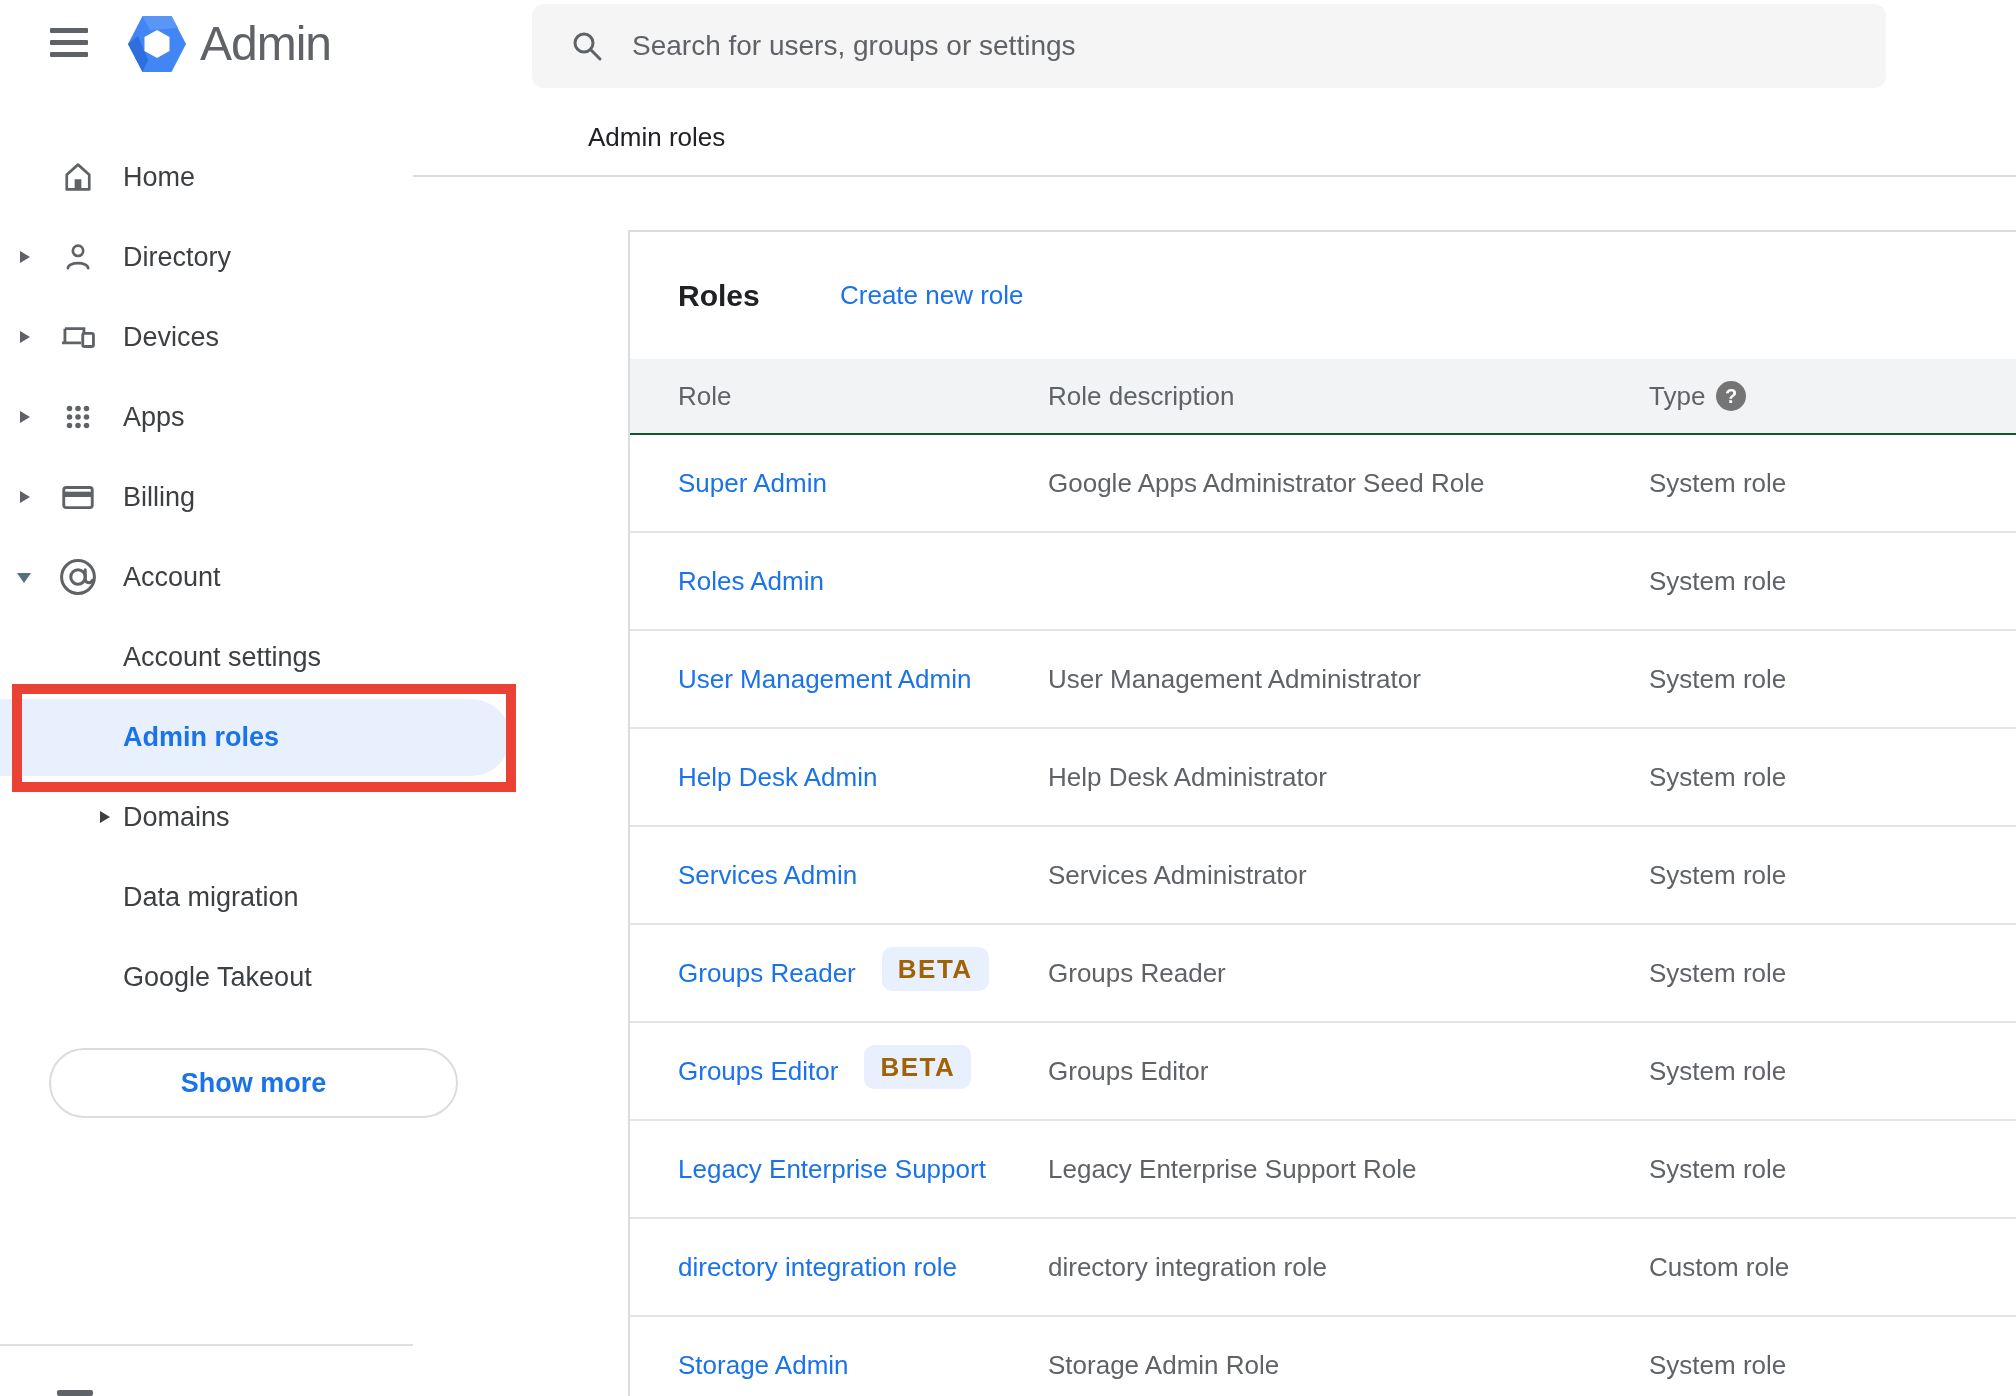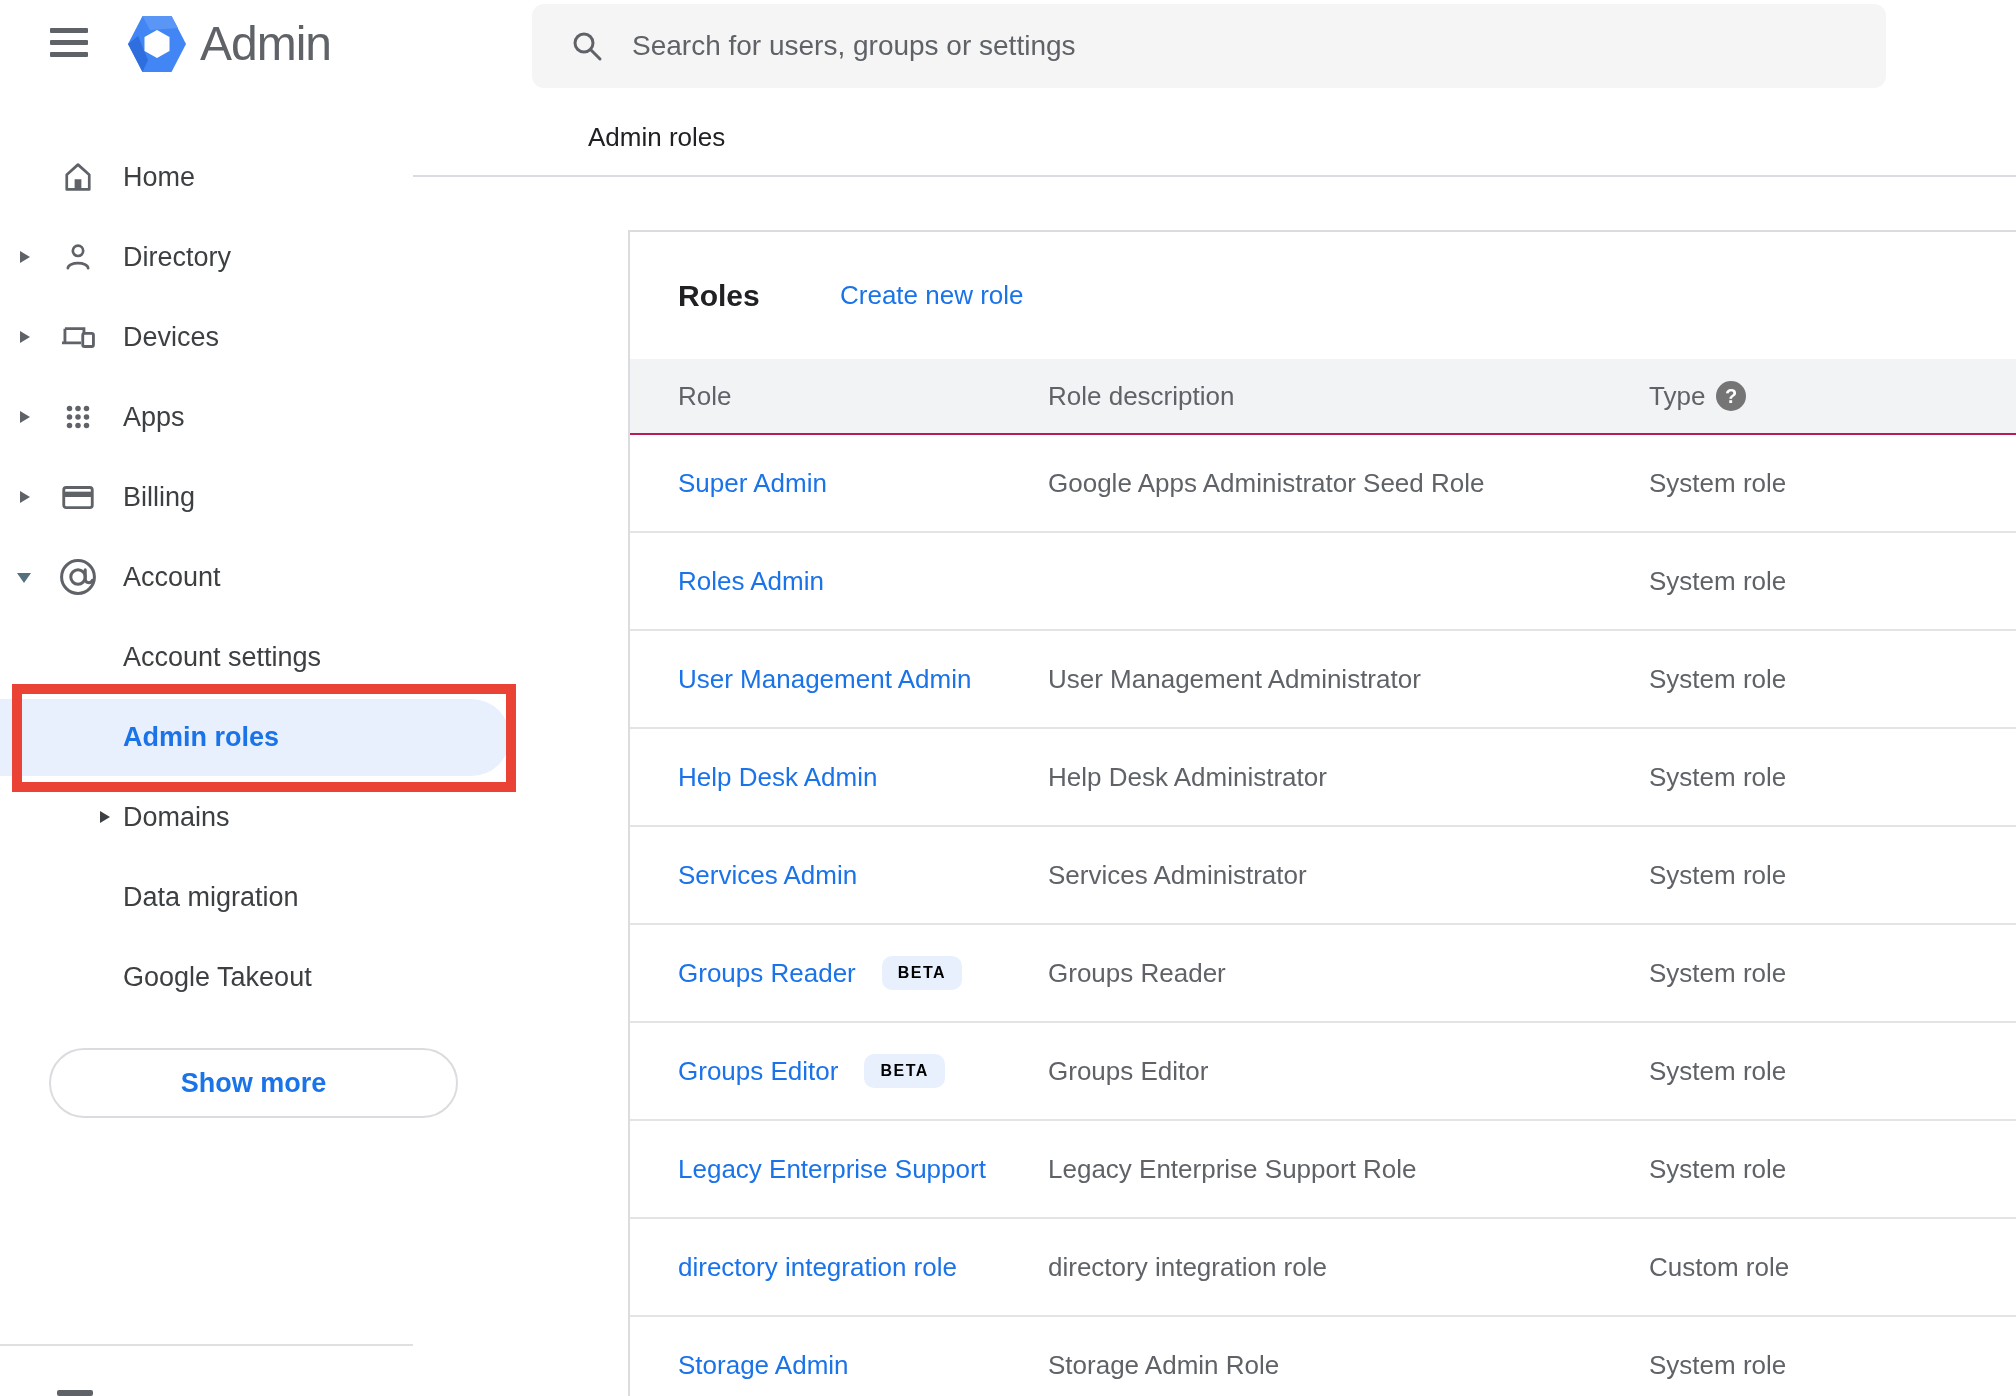--- a/index.html
+++ b/index.html
@@ -50,31 +50,31 @@
   .sidebar-bottom-divider{position:absolute;left:0;top:1344px;width:413px;height:2px;background:#e0e0e0;}
   .cutoff-icon{position:absolute;left:57px;top:1390px;width:36px;height:6px;background:#5f6368;border-radius:2px;}
 
   
   .card{position:absolute;left:628px;top:230px;width:1388px;height:1166px;box-sizing:border-box;
     background:#fff;border:2px solid #dadce0;border-right:none;border-bottom:none;}
   .card-header{position:relative;height:127px;}
   .card-title{position:absolute;left:48px;top:0;line-height:127px;font-size:30px;font-weight:bold;color:#202124;}
   .create-link{position:absolute;left:210px;top:0;line-height:127px;font-size:26px;color:#1a73e8;
     text-decoration:none;cursor:pointer;text-align:right;}
-  .thead{position:relative;height:74px;background:#f1f3f4;border-bottom:2px solid #be185d;box-sizing:content-box;}
+  .thead{position:relative;height:74px;background:#f1f3f4;border-bottom:2px solid #14532d;box-sizing:content-box;}
   .thead .th{position:absolute;top:0;line-height:74px;font-size:26px;color:#5f6368;font-weight:normal;}
   .col-role{left:48px;} .col-desc{left:418px;} .col-type{left:1019px;}
   .help-icon{position:absolute;left:1086px;top:22px;width:30px;height:30px;border-radius:50%;
     background:#757575;color:#fff;font-size:20px;font-weight:bold;text-align:center;line-height:30px;cursor:pointer;}
   .trow{position:relative;height:98px;box-sizing:border-box;border-bottom:2px solid #e4e4e4;}
   .trow .cell{position:absolute;top:0;line-height:96px;font-size:26px;white-space:nowrap;}
   .role-link{color:#1a73e8;text-decoration:none;cursor:pointer;}
   .cell-gray{color:#5f6368;}
   .beta-badge{display:inline-block;margin-left:26px;padding:9px 16px;border-radius:10px;
-    background:#e8f0fe;color:#000000;font-size:16px;font-weight:bold;letter-spacing:1.5px;
+    background:#e8f0fe;color:#a16207;font-size:26px;font-weight:bold;letter-spacing:1.5px;
     line-height:1;vertical-align:4px;}
 </style>
 </head>
 <body>
 
 <div class="sidebar">
   <div class="hamburger">
     <div class="bar"></div>
     <div class="bar"></div>
     <div class="bar"></div>

